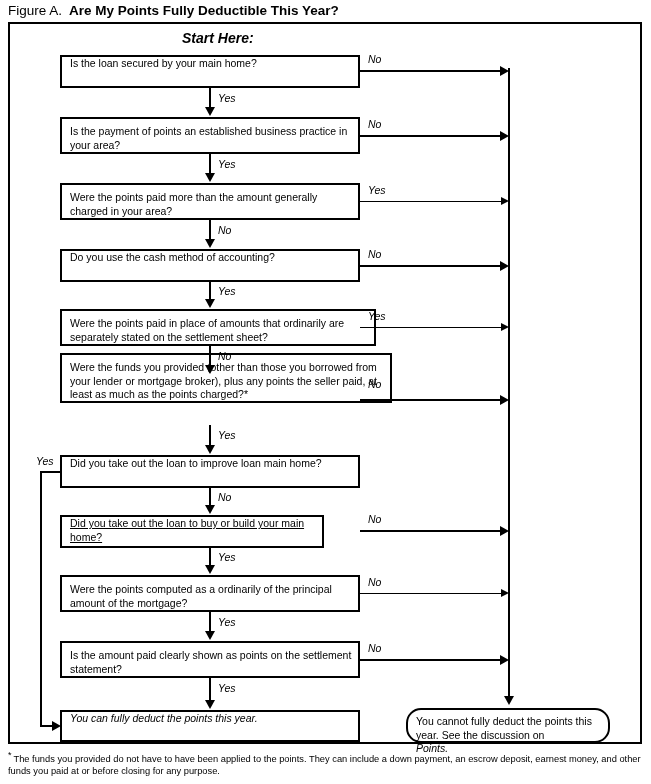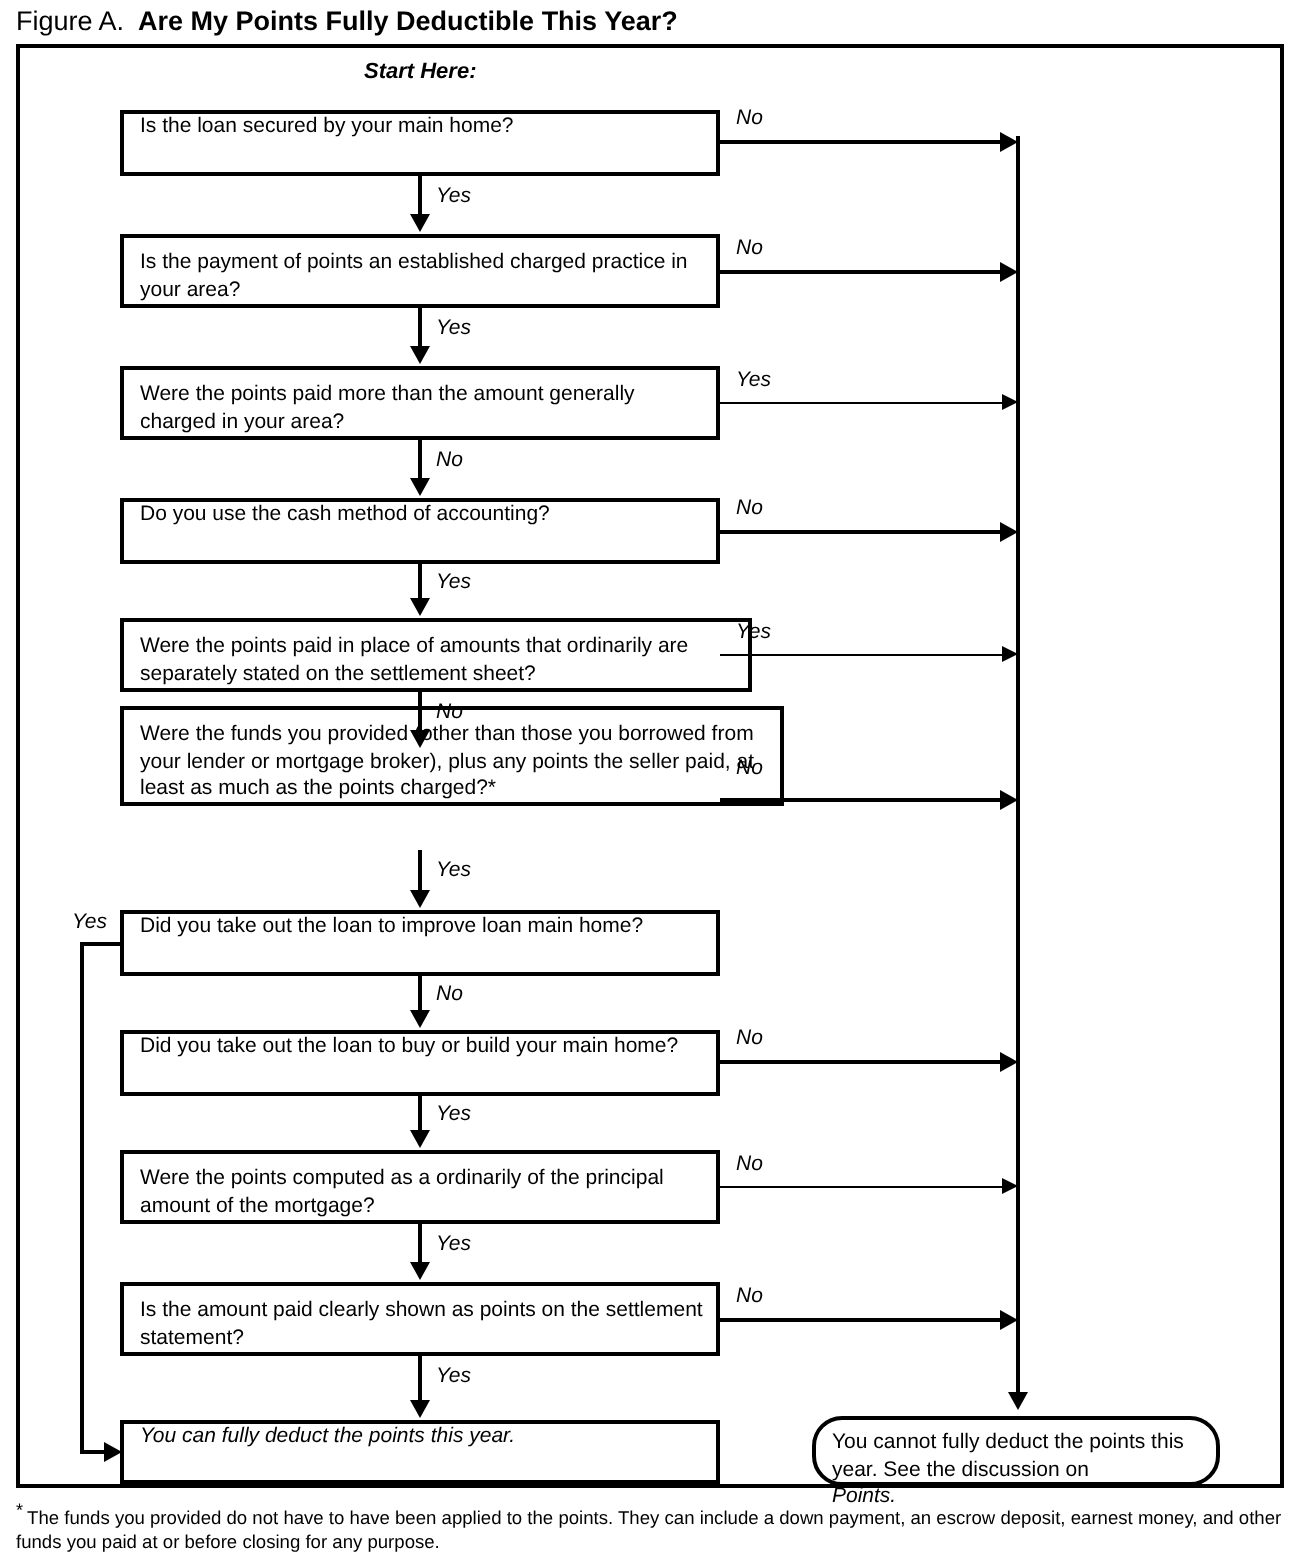--- a/index.html
+++ b/index.html
@@ -33,21 +33,21 @@
   }
   .node.centered{display:flex;padding-top:0;padding-left:8px;}
   .node span{display:block;}
 
   
   .elabel{
     position:absolute;font-style:italic;font-size:10.5px;
     line-height:12px;white-space:nowrap;
   }
   .start-here{
-    position:absolute;font-style:italic;font-weight:bold;font-size:11px;
+    position:absolute;font-style:italic;font-weight:bold;font-size:14px;
     white-space:nowrap;
   }
 
   
   .vline{position:absolute;background:#000;width:2px;}
   .hline{position:absolute;background:#000;height:2px;}
   .hline.thin{height:1px;}
 
   
   .arrow-down{
@@ -86,21 +86,21 @@
 
   <div class="frame"></div>
 
   <div class="start-here" style="left:182px;top:30px;">Start Here:</div>
 
   <div class="node centered" style="left:60px;top:55px;width:300px;height:33px;">
     <span>Is the loan secured by your main home?</span>
   </div>
 
   <div class="node" style="left:60px;top:117px;width:300px;height:37px;">
-    <span>Is the payment of points an established charged practice in your area?</span>
+    <span>Is the payment of points an established business practice in your area?</span>
   </div>
 
   <div class="node" style="left:60px;top:183px;width:300px;height:37px;">
     <span>Were the points paid more than the amount generally charged in your area?</span>
   </div>
 
   <div class="node centered" style="left:60px;top:249px;width:300px;height:33px;">
     <span>Do you use the cash method of accounting?</span>
   </div>
 
@@ -109,21 +109,21 @@
   </div>
 
   <div class="node" style="left:60px;top:353px;width:332px;height:50px;">
     <span>Were the funds you provided (other than those you borrowed from your lender or mortgage broker), plus any points the seller paid, at least as much as the points charged?*</span>
   </div>
 
   <div class="node centered" style="left:60px;top:455px;width:300px;height:33px;">
     <span>Did you take out the loan to improve loan main home?</span>
   </div>
 
-  <div class="node centered" style="left:60px;top:515px;width:300px;height:33px;">
+  <div class="node centered" style="left:60px;top:515px;width:264px;height:33px;text-decoration:underline;">
     <span>Did you take out the loan to buy or build your main home?</span>
   </div>
 
   <div class="node" style="left:60px;top:575px;width:300px;height:37px;">
     <span>Were the points computed as a ordinarily of the principal amount of the mortgage?</span>
   </div>
 
   <div class="node" style="left:60px;top:641px;width:300px;height:37px;">
     <span>Is the amount paid clearly shown as points on the settlement statement?</span>
   </div>

